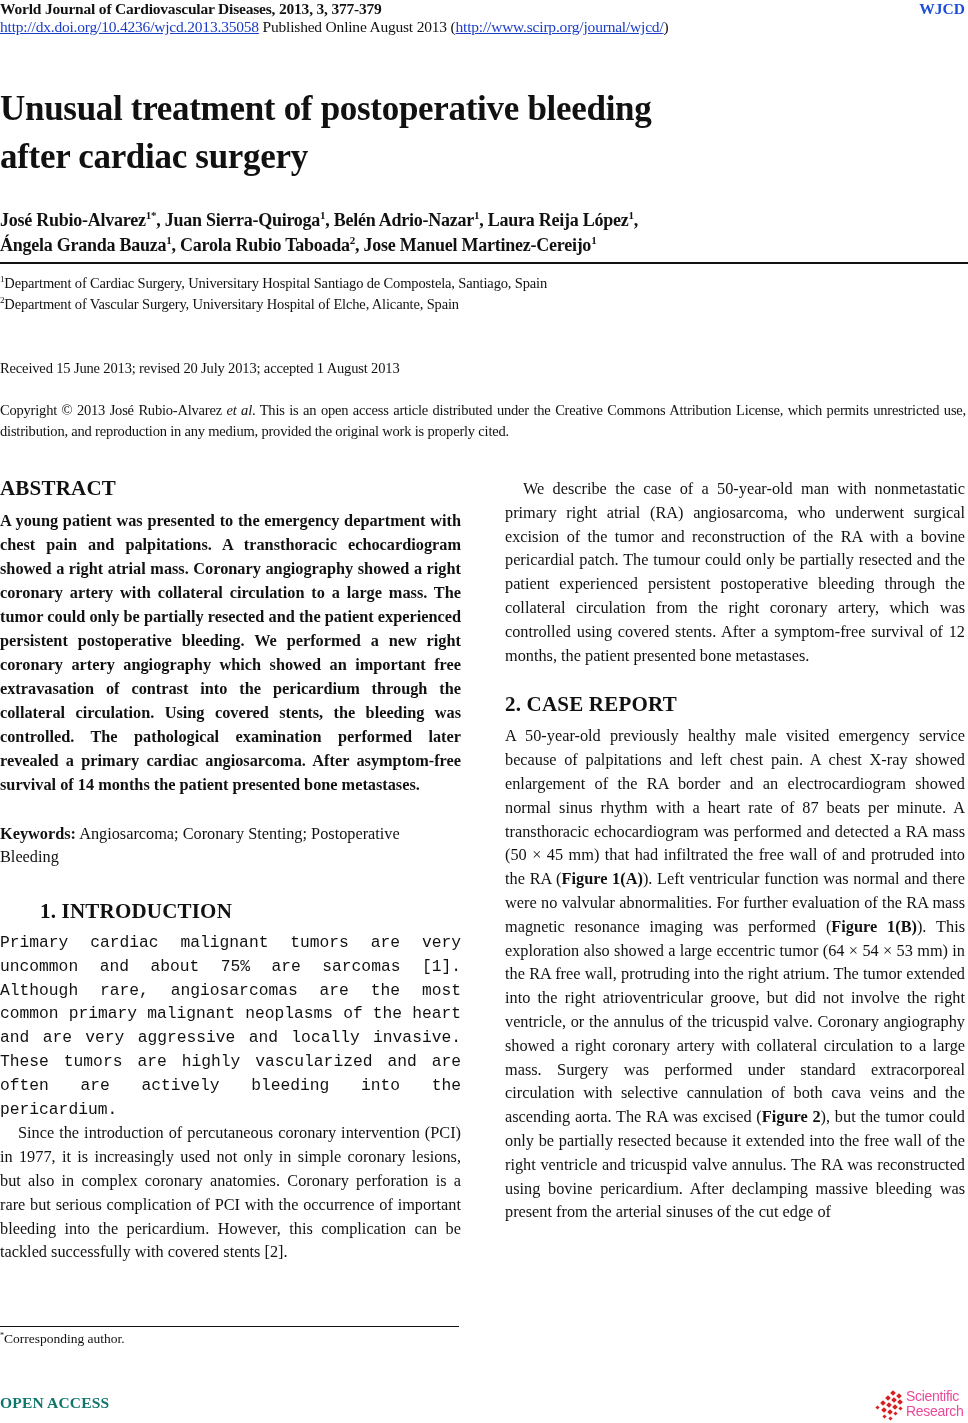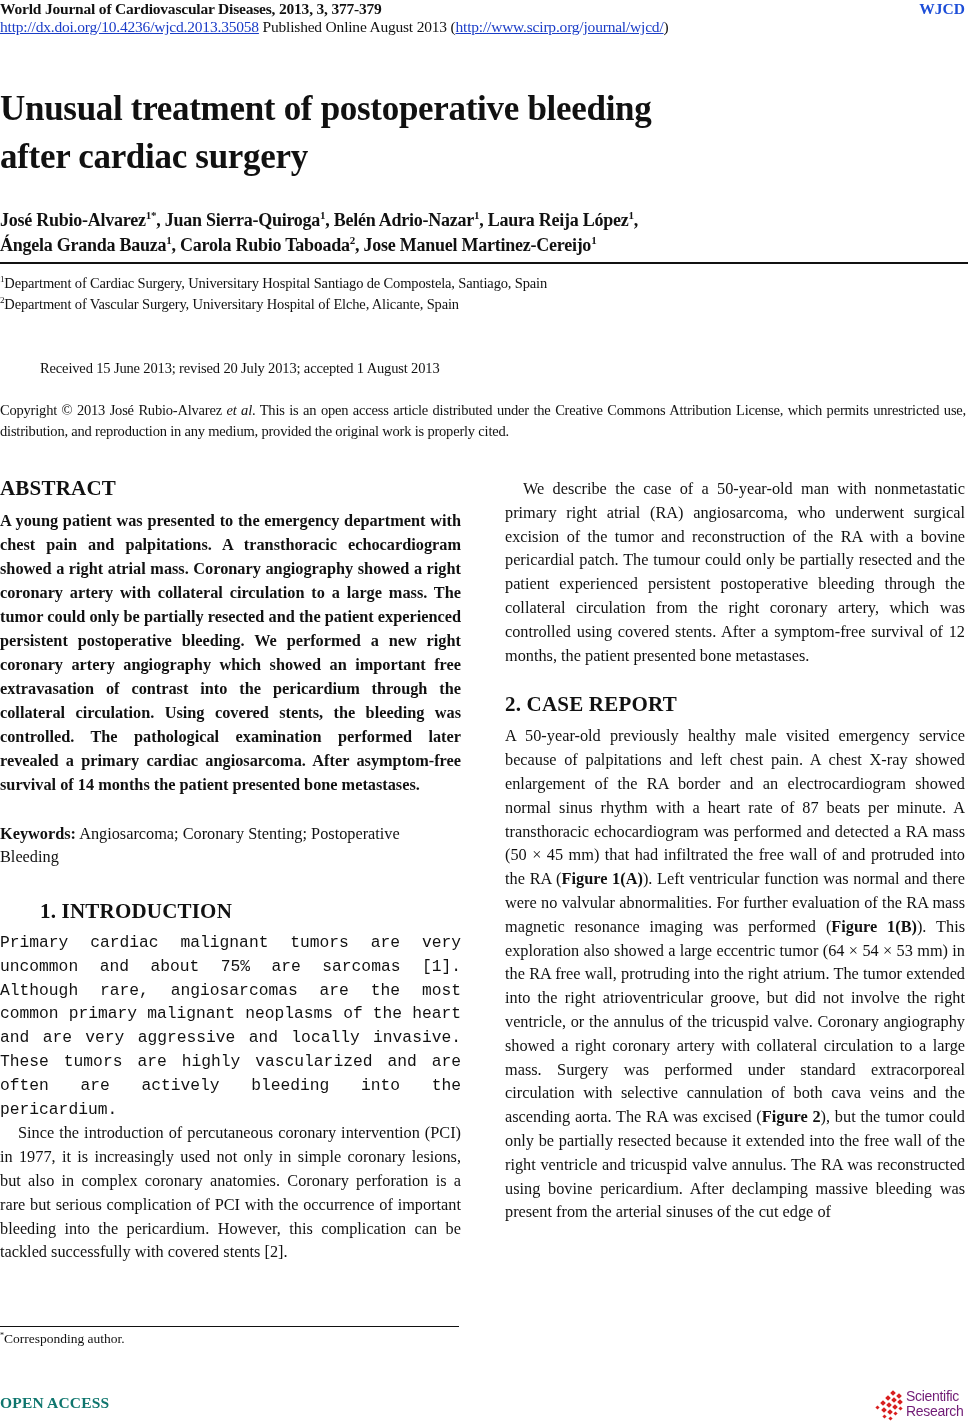--- a/index.html
+++ b/index.html
@@ -70,21 +70,20 @@
       line-height: 21px;
       letter-spacing: -0.15px;
       width: 960px;
     }
     .affils sup { font-size: 9px; vertical-align: 6px; line-height: 0; }
     .received {
       left: 0; top: 358px;
       font-size: 14.5px;
       line-height: 20px;
       letter-spacing: -0.15px;
-      padding-left: 40px;
     }
     .copyright {
       left: 0; top: 400px;
       width: 966px;
       font-size: 14.5px;
       line-height: 21px;
       letter-spacing: -0.2px;
       text-align: justify;
     }
     .col-left {
@@ -146,21 +145,21 @@
     .logo {
       left: 874px; top: 1389px;
       width: 94px; height: 34px;
     }
     .logo-text {
       position: absolute;
       left: 32px; top: 0;
       font-family: "Liberation Sans", "DejaVu Sans", sans-serif;
       font-size: 14px;
       line-height: 15px;
-      color: #701a75;
+      color: #ec4899;
       letter-spacing: -0.3px;
     }
   </style>
 </head>
 <body>
 
 <div class="abs hdr-journal">World Journal of Cardiovascular Diseases, 2013, 3, 377-379</div>
 <div class="abs hdr-code">WJCD</div>
 <div class="abs hdr-line2">
   <a class="link">http://dx.doi.org/10.4236/wjcd.2013.35058</a><span> Published Online August 2013 (</span><a class="link">http://www.scirp.org/journal/wjcd/</a><span>)</span>

